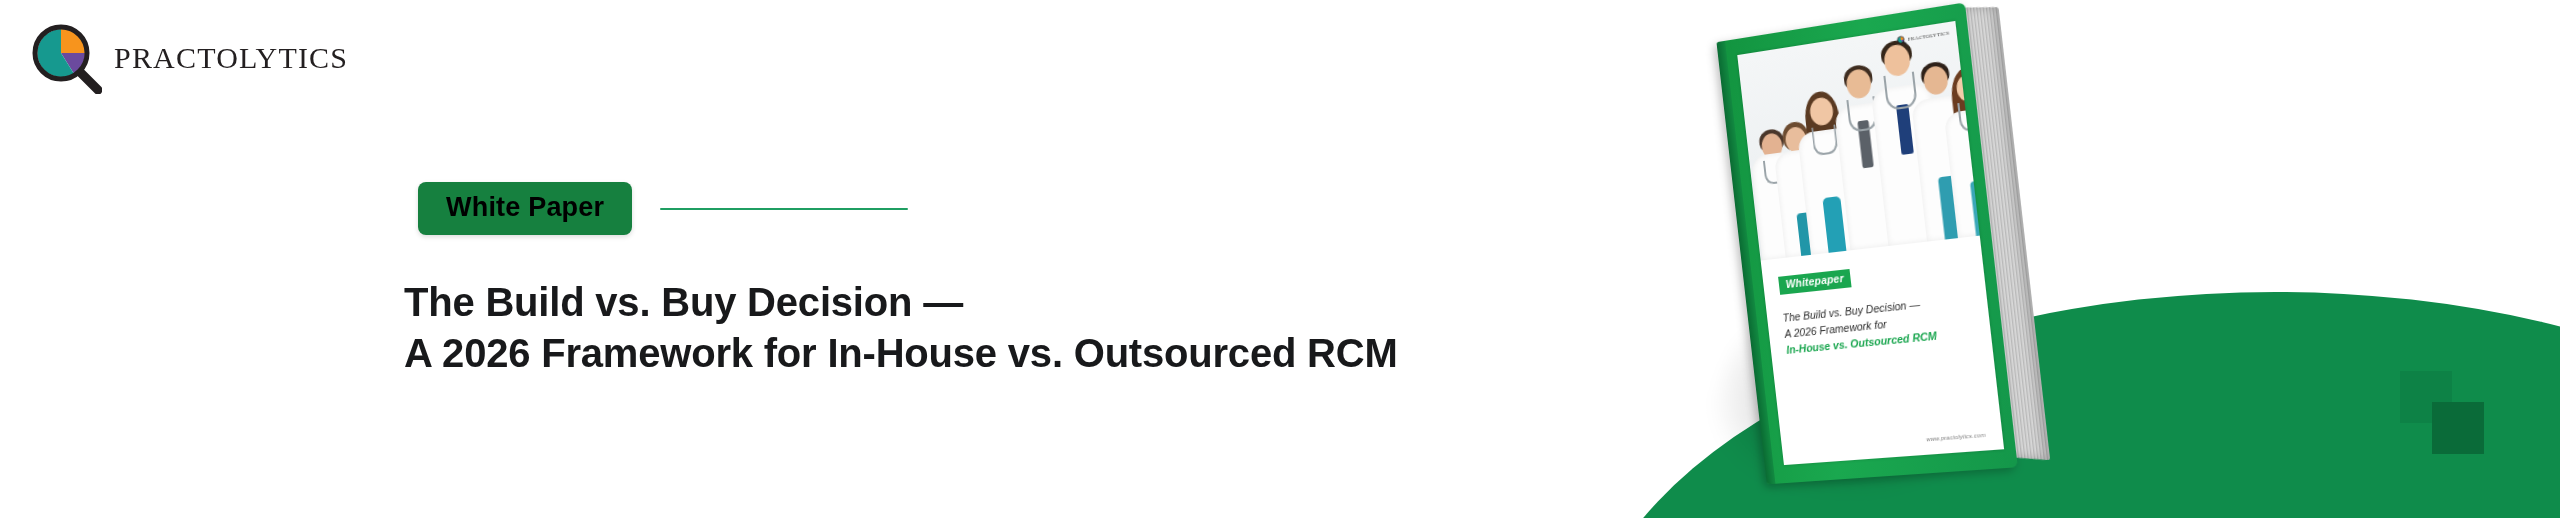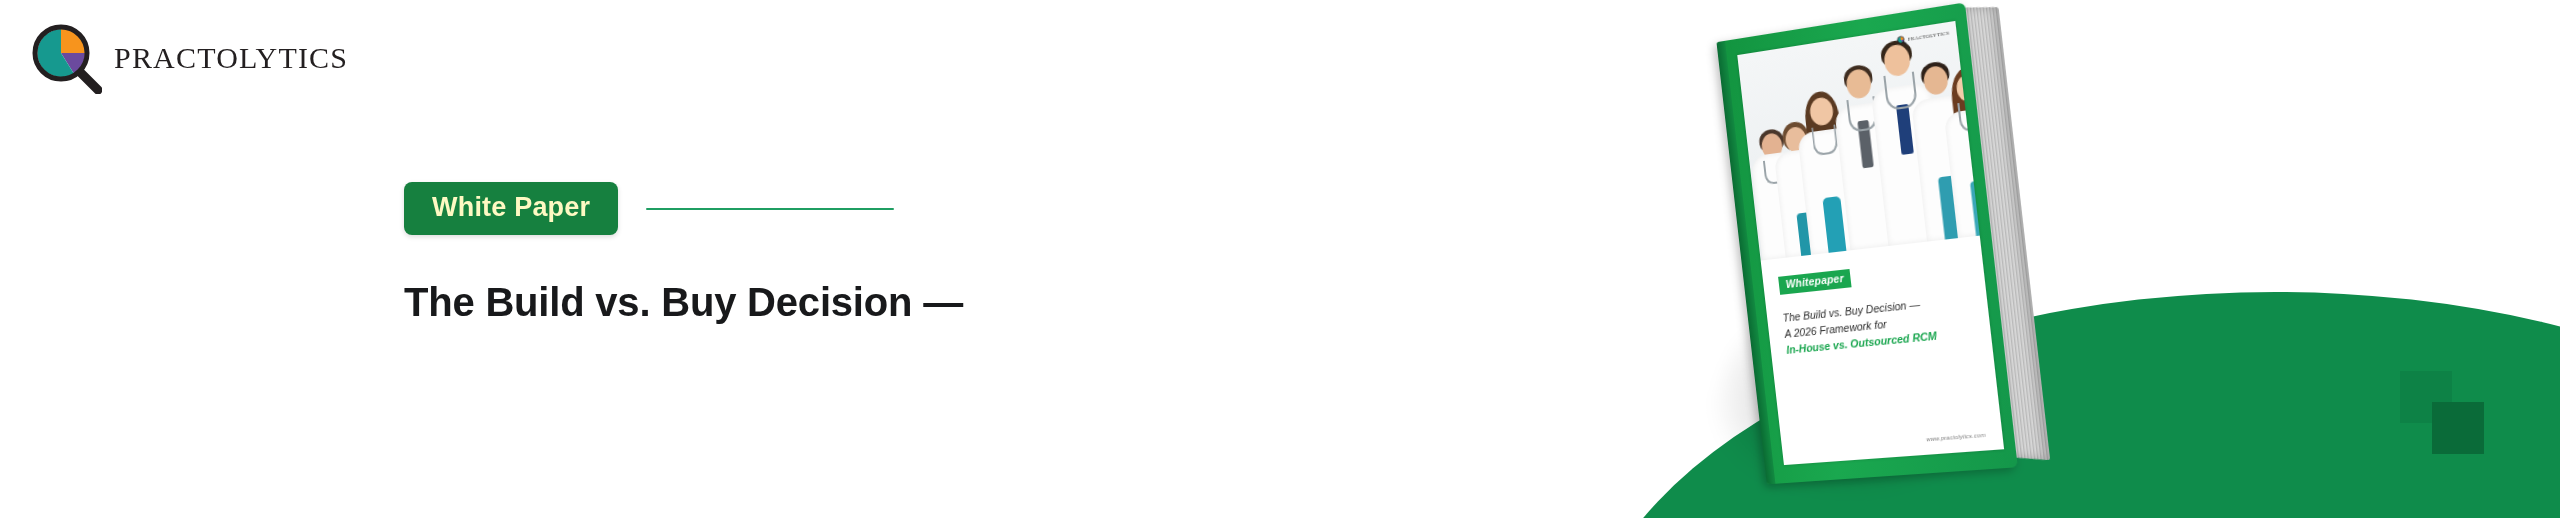--- a/index.html
+++ b/index.html
@@ -18,27 +18,27 @@
   .logo-word{
     font-family:"Liberation Serif", serif;
     font-size:30px;letter-spacing:1.2px;color:#231f20;
     font-weight:400;white-space:nowrap;margin-left:2px;
   }
 
   
   .content{position:absolute;left:404px;top:182px;}
   .badge-row{display:flex;align-items:center;gap:28px;}
   .badge{
-    background:#16803f;color:#fef9c3;
+    background:#16803f;color:#000000;
     font-size:27px;font-weight:700;
     padding:12px 28px 14px 28px;
     border-radius:8px;
     letter-spacing:.2px;
     box-shadow:0 2px 5px rgba(0,0,0,.14);
-    white-space:nowrap;line-height:1;
+    white-space:nowrap;line-height:1;margin-left:14px;
   }
   .rule{width:248px;height:2px;background:#1f9e62;border-radius:2px;}
 
   .headline{margin-top:42px;color:#18191b;}
   .headline .ln{
     font-size:40px;font-weight:700;line-height:1.28;
     letter-spacing:-.2px;white-space:nowrap;
   }
 
   
@@ -150,20 +150,21 @@
     <div class="logo-word">PRACTOLYTICS</div>
   </div>
 
   <div class="content">
     <div class="badge-row">
       <div class="badge">White Paper</div>
       <div class="rule"></div>
     </div>
     <div class="headline">
       <div class="ln">The Build vs. Buy Decision —</div>
+      <div class="ln">A 2026 Framework for In-House vs. Outsourced RCM</div>
     </div>
   </div>
 
   <div class="art">
     <div class="green-blob"></div>
     <div class="sq sq-a"></div>
     <div class="sq sq-b"></div>
 
     <div class="book-wrap">
       <div class="book-shadow"></div>

